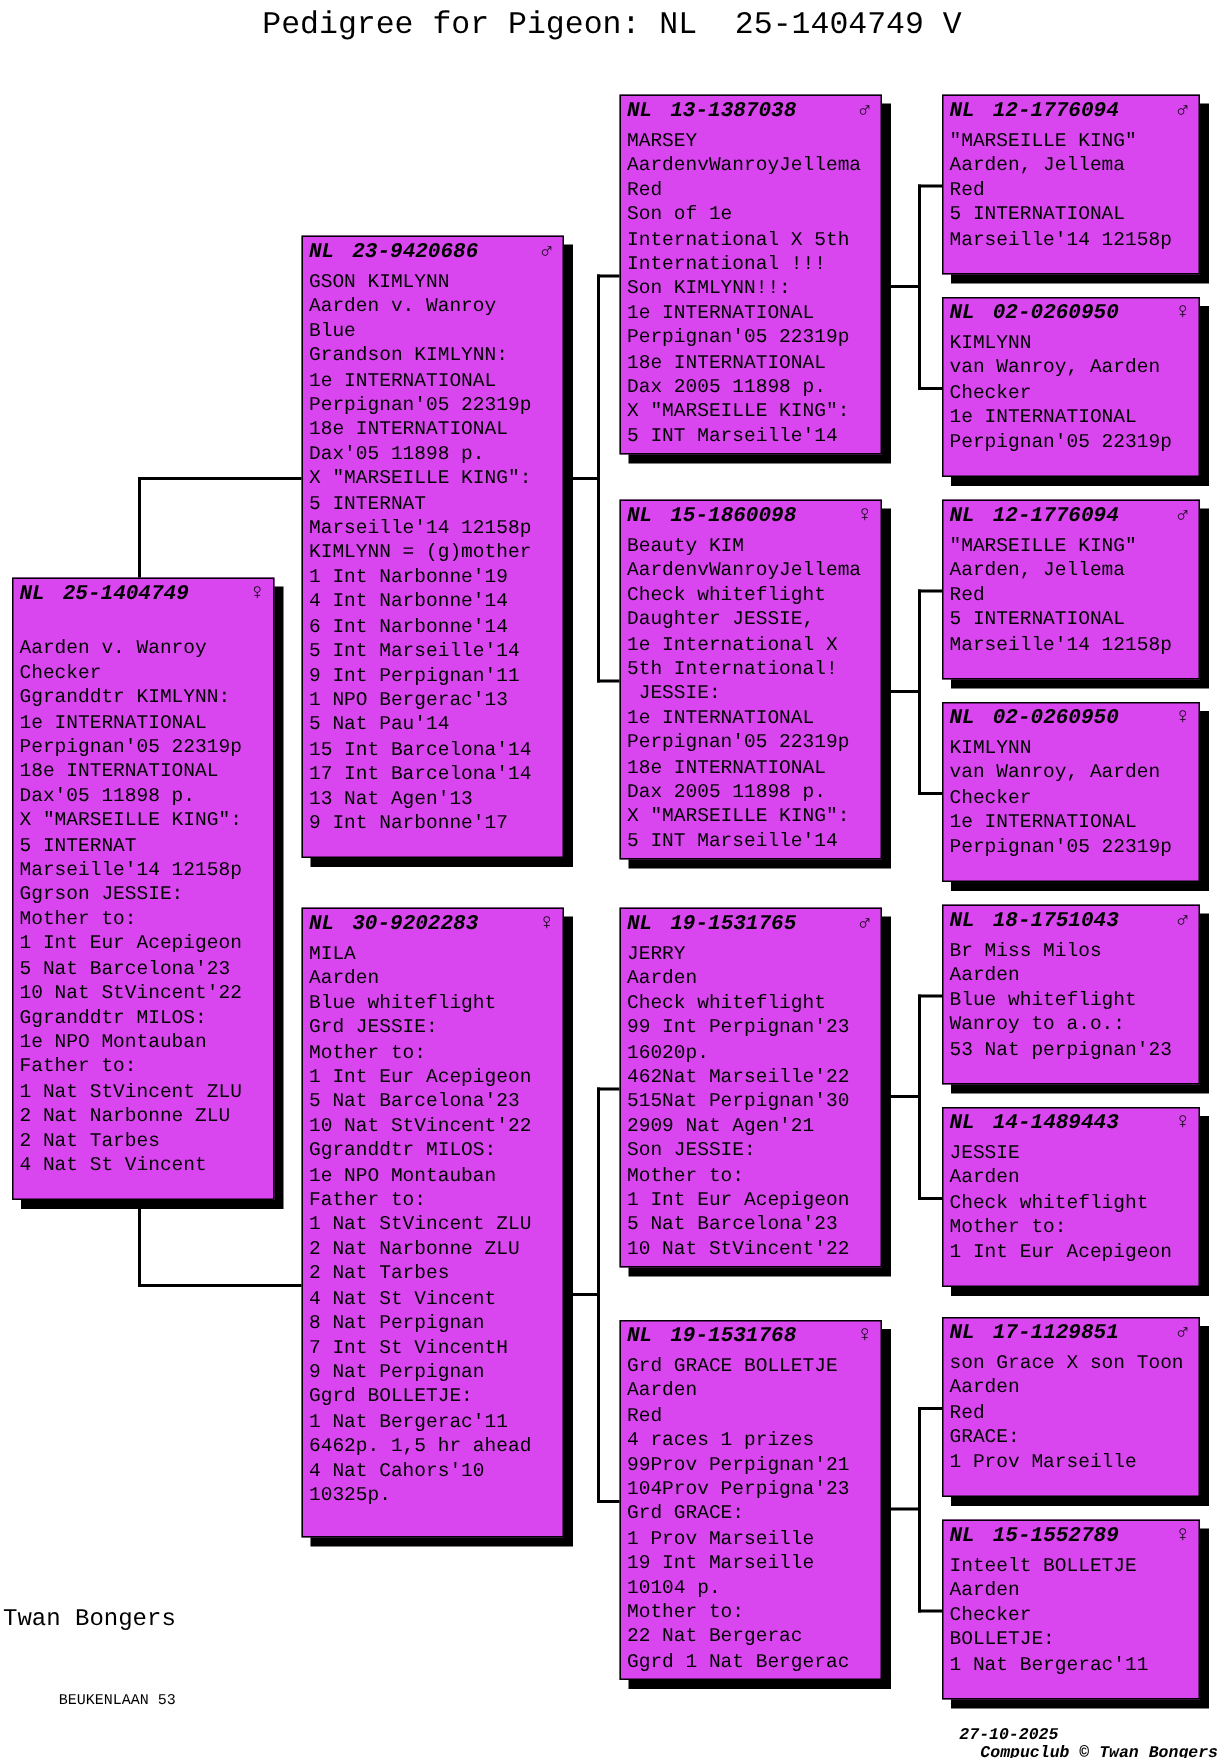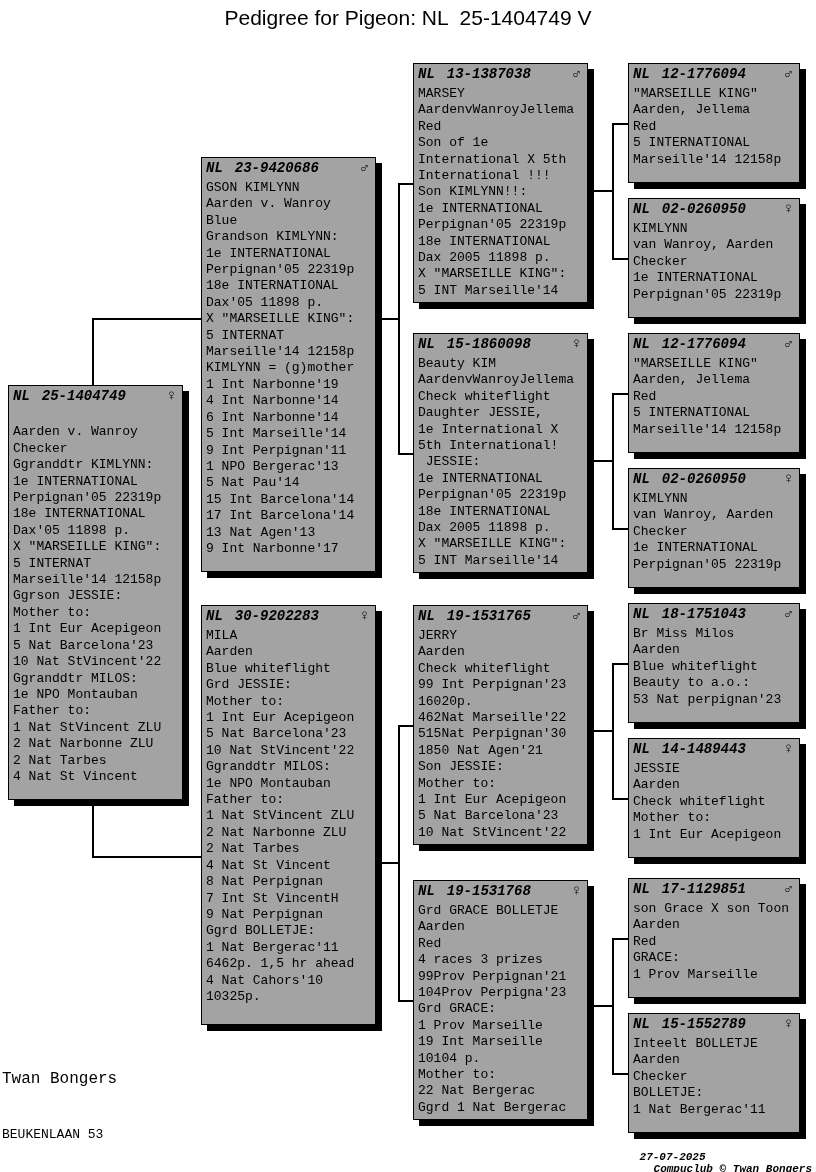--- a/index.html
+++ b/index.html
@@ -2,24 +2,24 @@
 <html><head>
 <meta charset="utf-8">
 <style>
   html,body { margin:0; padding:0; background:#fff; }
   .page {
     position:relative; width:816px; height:1172px; background:#fff;
     font-family:"Liberation Mono", monospace; color:#000; overflow:hidden;
   }
   .title {
     position:absolute; top:6px; left:0; width:100%; text-align:center;
-    font-family:Liberation Sans, sans-serif; font-size:21px; white-space:pre;
+    font-family:Liberation Mono, monospace; font-size:21px; white-space:pre;
   }
   .pbox {
-    position:absolute; background:#a3a3a3; border:1.5px solid #000;
+    position:absolute; background:#d946ef; border:1.5px solid #000;
     box-shadow:6px 6px 0 0 #000; box-sizing:border-box; overflow:hidden;
   }
   .pbox-header {
     display:flex; align-items:baseline;
     font-style:italic; font-weight:bold; font-size:14px;
     padding:2px 6px 0 4px; white-space:pre;
   }
   .pbox-header .num { margin-left:12px; }
   .pbox-header .sex { margin-left:auto; font-style:normal; font-weight:bold; font-size:15px; line-height:1; }
   .pbox-lines {
@@ -40,21 +40,21 @@
   .pos-gg5          { left:628px; top:603px;  width:172px; height:120px; }
   .pos-gg6          { left:628px; top:738px;  width:172px; height:120px; }
   .pos-gg7          { left:628px; top:878px;  width:172px; height:120px; }
   .pos-gg8          { left:628px; top:1013px; width:172px; height:120px; }
   
   .conn { position:absolute; background:#000; }
   .conn.h { height:2px; }
   .conn.v { width:2px; }
   .owner { position:absolute; left:2px; top:1032px; white-space:pre; }
   .owner-name { font-weight:normal; font-size:16px; line-height:22px; }
-  .owner-line { font-size:13px; line-height:17.5px; }
+  .owner-line { font-size:10px; line-height:17.5px;text-align:right; }
   .footer {
     position:absolute; right:4px; top:1139px; font-size:11px;
     font-style:italic; font-weight:bold; white-space:pre;
   }
   .footer .credit { margin-left:14px; }
 </style>
 </head>
 <body>
 
 <div class="page">
@@ -105,30 +105,30 @@
     </div>
     <div class="pbox-lines"><div>Beauty KIM</div><div>AardenvWanroyJellema</div><div>Check whiteflight</div><div>Daughter JESSIE,</div><div>1e International X</div><div>5th International!</div><div> JESSIE:</div><div>1e INTERNATIONAL</div><div>Perpignan'05 22319p</div><div>18e INTERNATIONAL</div><div>Dax 2005 11898 p.</div><div>X "MARSEILLE KING":</div><div>5 INT Marseille'14</div></div>
   </div>
 
   <div class="pbox pos-g3">
     <div class="pbox-header">
       <span class="cty">NL</span>
       <span class="num">19-1531765</span>
       <span class="sex">♂</span>
     </div>
-    <div class="pbox-lines"><div>JERRY</div><div>Aarden</div><div>Check whiteflight</div><div>99 Int Perpignan'23</div><div>16020p.</div><div>462Nat Marseille'22</div><div>515Nat Perpignan'30</div><div>1850 Nat Agen'21</div><div>Son JESSIE:</div><div>Mother to:</div><div>1 Int Eur Acepigeon</div><div>5 Nat Barcelona'23</div><div>10 Nat StVincent'22</div></div>
+    <div class="pbox-lines"><div>JERRY</div><div>Aarden</div><div>Check whiteflight</div><div>99 Int Perpignan'23</div><div>16020p.</div><div>462Nat Marseille'22</div><div>515Nat Perpignan'30</div><div>2909 Nat Agen'21</div><div>Son JESSIE:</div><div>Mother to:</div><div>1 Int Eur Acepigeon</div><div>5 Nat Barcelona'23</div><div>10 Nat StVincent'22</div></div>
   </div>
 
   <div class="pbox pos-g4">
     <div class="pbox-header">
       <span class="cty">NL</span>
       <span class="num">19-1531768</span>
       <span class="sex">♀</span>
     </div>
-    <div class="pbox-lines"><div>Grd GRACE BOLLETJE</div><div>Aarden</div><div>Red</div><div>4 races 3 prizes</div><div>99Prov Perpignan'21</div><div>104Prov Perpigna'23</div><div>Grd GRACE:</div><div>1 Prov Marseille</div><div>19 Int Marseille</div><div>10104 p.</div><div>Mother to:</div><div>22 Nat Bergerac</div><div>Ggrd 1 Nat Bergerac</div></div>
+    <div class="pbox-lines"><div>Grd GRACE BOLLETJE</div><div>Aarden</div><div>Red</div><div>4 races 1 prizes</div><div>99Prov Perpignan'21</div><div>104Prov Perpigna'23</div><div>Grd GRACE:</div><div>1 Prov Marseille</div><div>19 Int Marseille</div><div>10104 p.</div><div>Mother to:</div><div>22 Nat Bergerac</div><div>Ggrd 1 Nat Bergerac</div></div>
   </div>
 
   <div class="pbox pos-gg1">
     <div class="pbox-header">
       <span class="cty">NL</span>
       <span class="num">12-1776094</span>
       <span class="sex">♂</span>
     </div>
     <div class="pbox-lines"><div>"MARSEILLE KING"</div><div>Aarden, Jellema</div><div>Red</div><div>5 INTERNATIONAL</div><div>Marseille'14 12158p</div></div>
   </div>
@@ -159,21 +159,21 @@
     </div>
     <div class="pbox-lines"><div>KIMLYNN</div><div>van Wanroy, Aarden</div><div>Checker</div><div>1e INTERNATIONAL</div><div>Perpignan'05 22319p</div></div>
   </div>
 
   <div class="pbox pos-gg5">
     <div class="pbox-header">
       <span class="cty">NL</span>
       <span class="num">18-1751043</span>
       <span class="sex">♂</span>
     </div>
-    <div class="pbox-lines"><div>Br Miss Milos</div><div>Aarden</div><div>Blue whiteflight</div><div>Beauty to a.o.:</div><div>53 Nat perpignan'23</div></div>
+    <div class="pbox-lines"><div>Br Miss Milos</div><div>Aarden</div><div>Blue whiteflight</div><div>Wanroy to a.o.:</div><div>53 Nat perpignan'23</div></div>
   </div>
 
   <div class="pbox pos-gg6">
     <div class="pbox-header">
       <span class="cty">NL</span>
       <span class="num">14-1489443</span>
       <span class="sex">♀</span>
     </div>
     <div class="pbox-lines"><div>JESSIE</div><div>Aarden</div><div>Check whiteflight</div><div>Mother to:</div><div>1 Int Eur Acepigeon</div></div>
   </div>
@@ -233,17 +233,17 @@
 
   <div class="owner">
     <div class="owner-name">Twan Bongers</div>
     <div class="owner-line">BEUKENLAAN 53</div>
     
     
     
   </div>
 
   <div class="footer">
-    <span>27-07-2025</span>
+    <span>27-10-2025</span>
     <span class="credit">Compuclub © Twan Bongers</span>
   </div>
 
 </div>
 
 </body></html>

